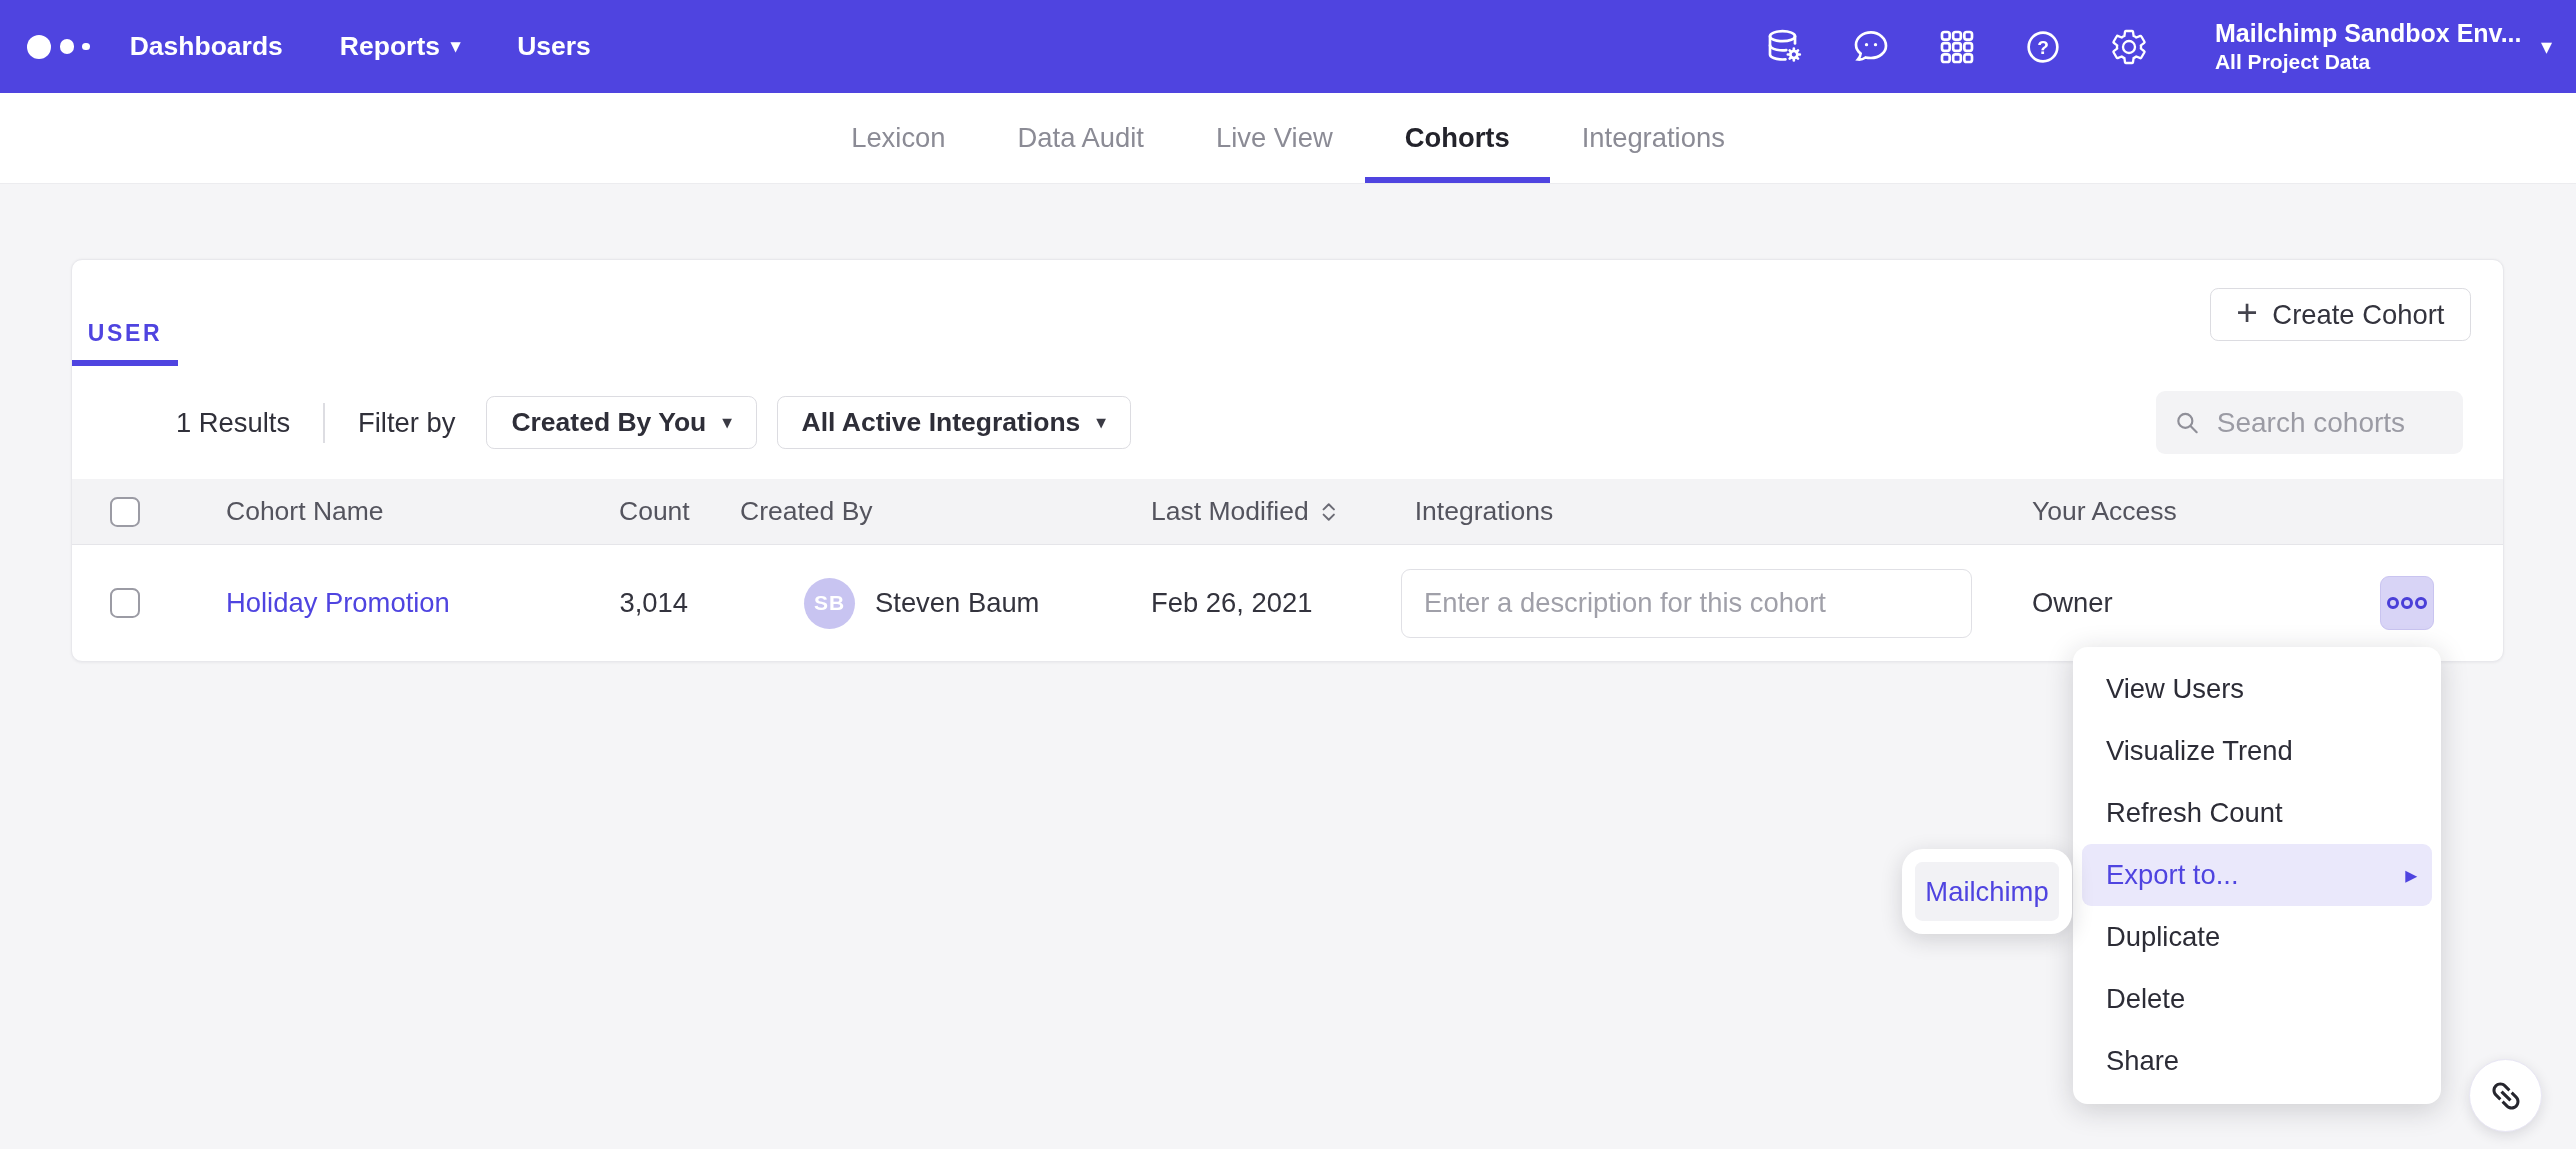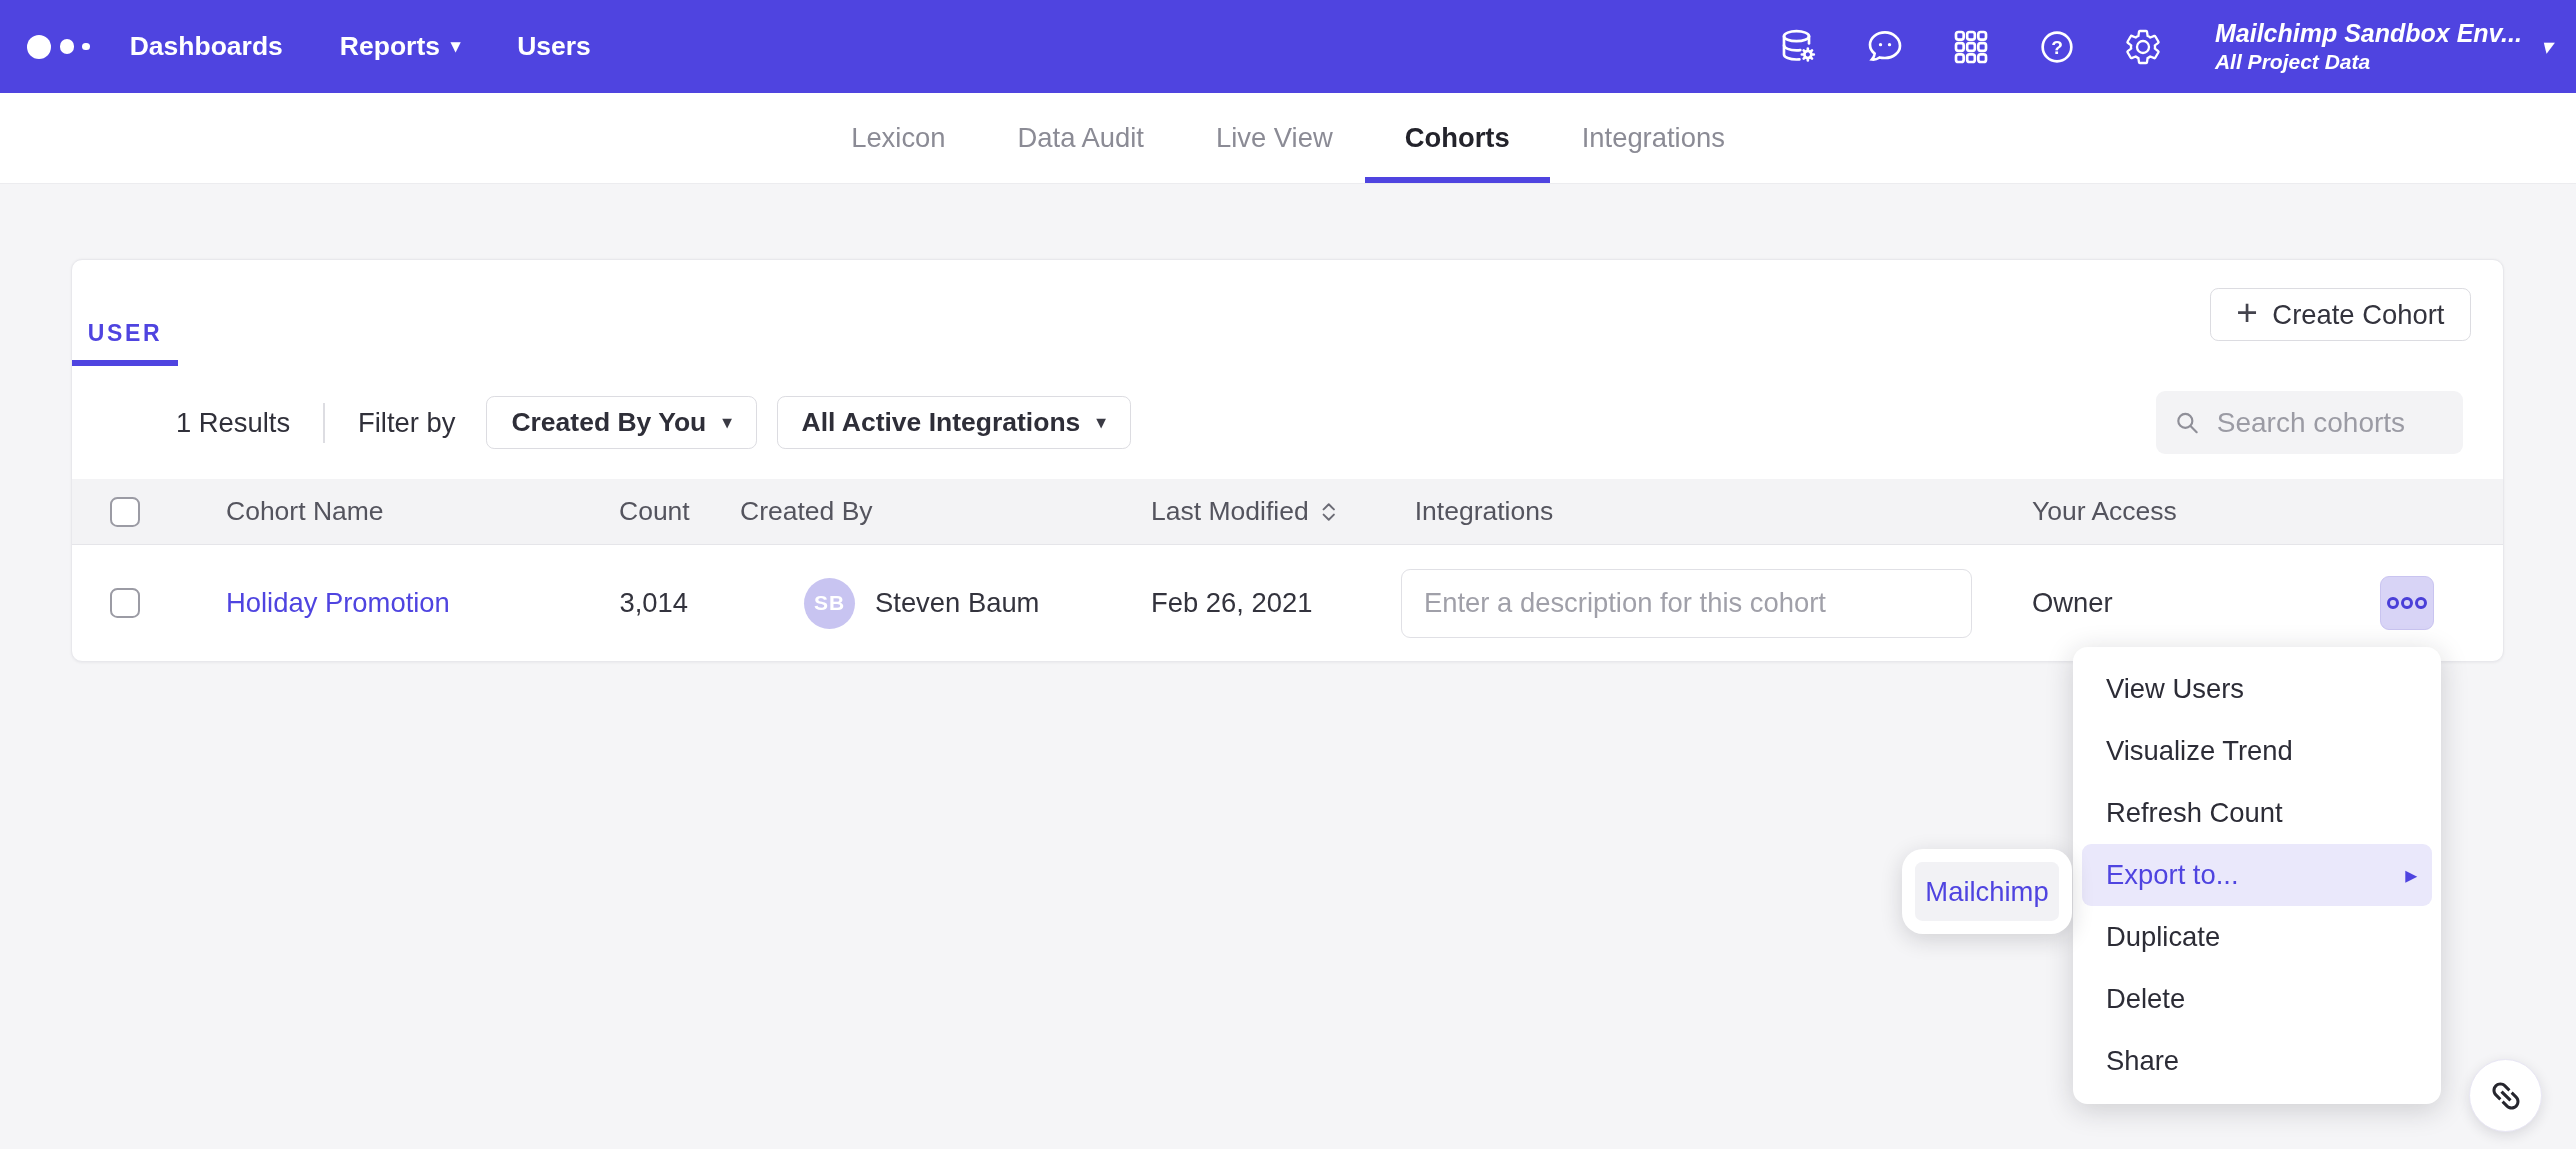--- a/index.html
+++ b/index.html
@@ -14,21 +14,21 @@
   .logo .d2{width:14.6px;height:14.6px;border-radius:50%;background:#fff;}
   .logo .d3{width:7.3px;height:7.3px;border-radius:50%;background:#fff;}
   .nav-links{display:flex;gap:57px;margin-left:40px;font-size:26.5px;font-weight:700;}
   .nav-link{display:flex;align-items:center;gap:11px;cursor:pointer;}
   .caret{font-size:18.3px;line-height:1;}
   .nav-search{position:absolute;left:728px;top:7.3px;width:863px;height:59px;background:#463bcb;
               border-radius:9.1px;display:flex;align-items:center;justify-content:center;gap:16.5px;
               font-size:27.4px;color:rgba(255,255,255,.92);cursor:pointer;}
   .nav-right{position:absolute;right:24px;top:0;height:93px;display:flex;align-items:center;gap:46px;}
   .nav-icon{width:40px;height:40px;display:flex;align-items:center;justify-content:center;cursor:pointer;}
-  .project{display:flex;align-items:center;gap:24px;margin-left:6px;cursor:pointer;font-style:italic;}
+  .project{display:flex;align-items:center;gap:24px;margin-left:20px;cursor:pointer;}
   .project-text{display:flex;flex-direction:column;gap:2.7px;max-width:302px;}
   .project-name{font-size:25px;font-weight:700;white-space:nowrap;}
   .project-scope{font-size:21px;font-weight:700;}
   .project .caret{font-size:22px;}
 
   
   .tabbar{position:absolute;top:93px;left:0;width:100%;height:90px;background:#fff;
           border-bottom:1.8px solid #ececef;display:flex;justify-content:center;gap:72px;z-index:9;}
   .tab{position:relative;display:flex;align-items:center;height:100%;font-size:27.4px;color:#8b8b95;cursor:pointer;}
   .tab.active{color:#23232b;font-weight:700;}

